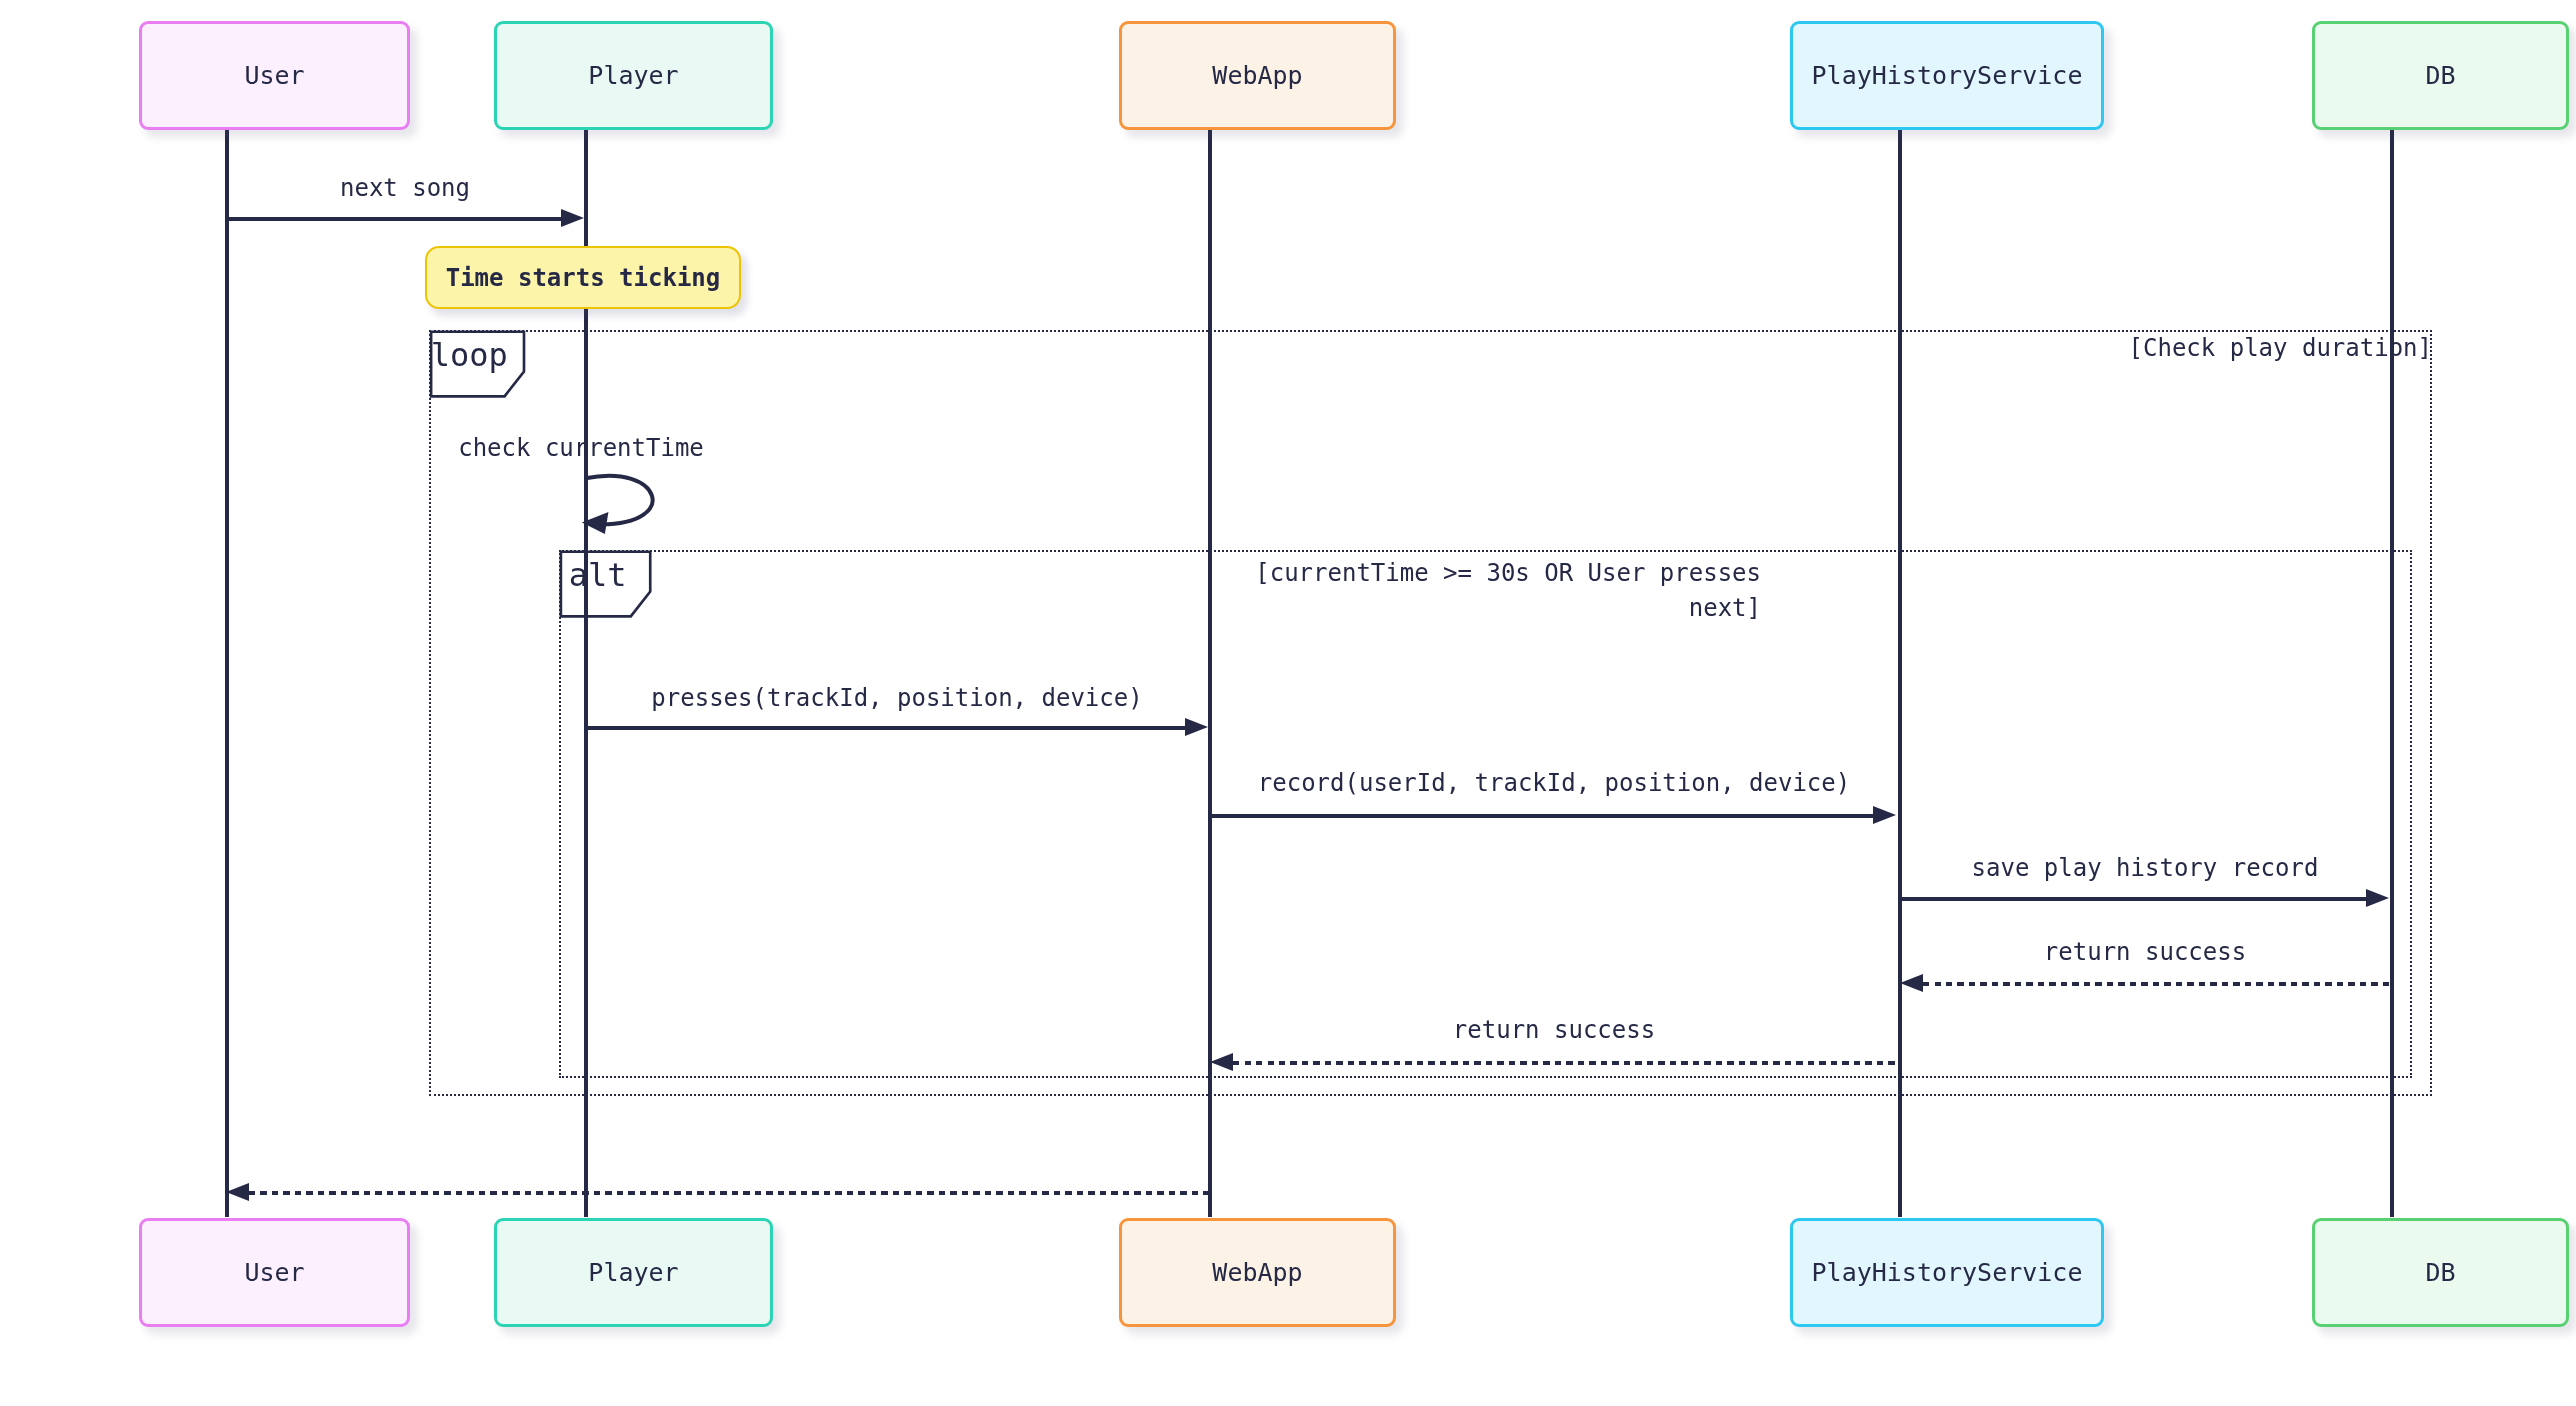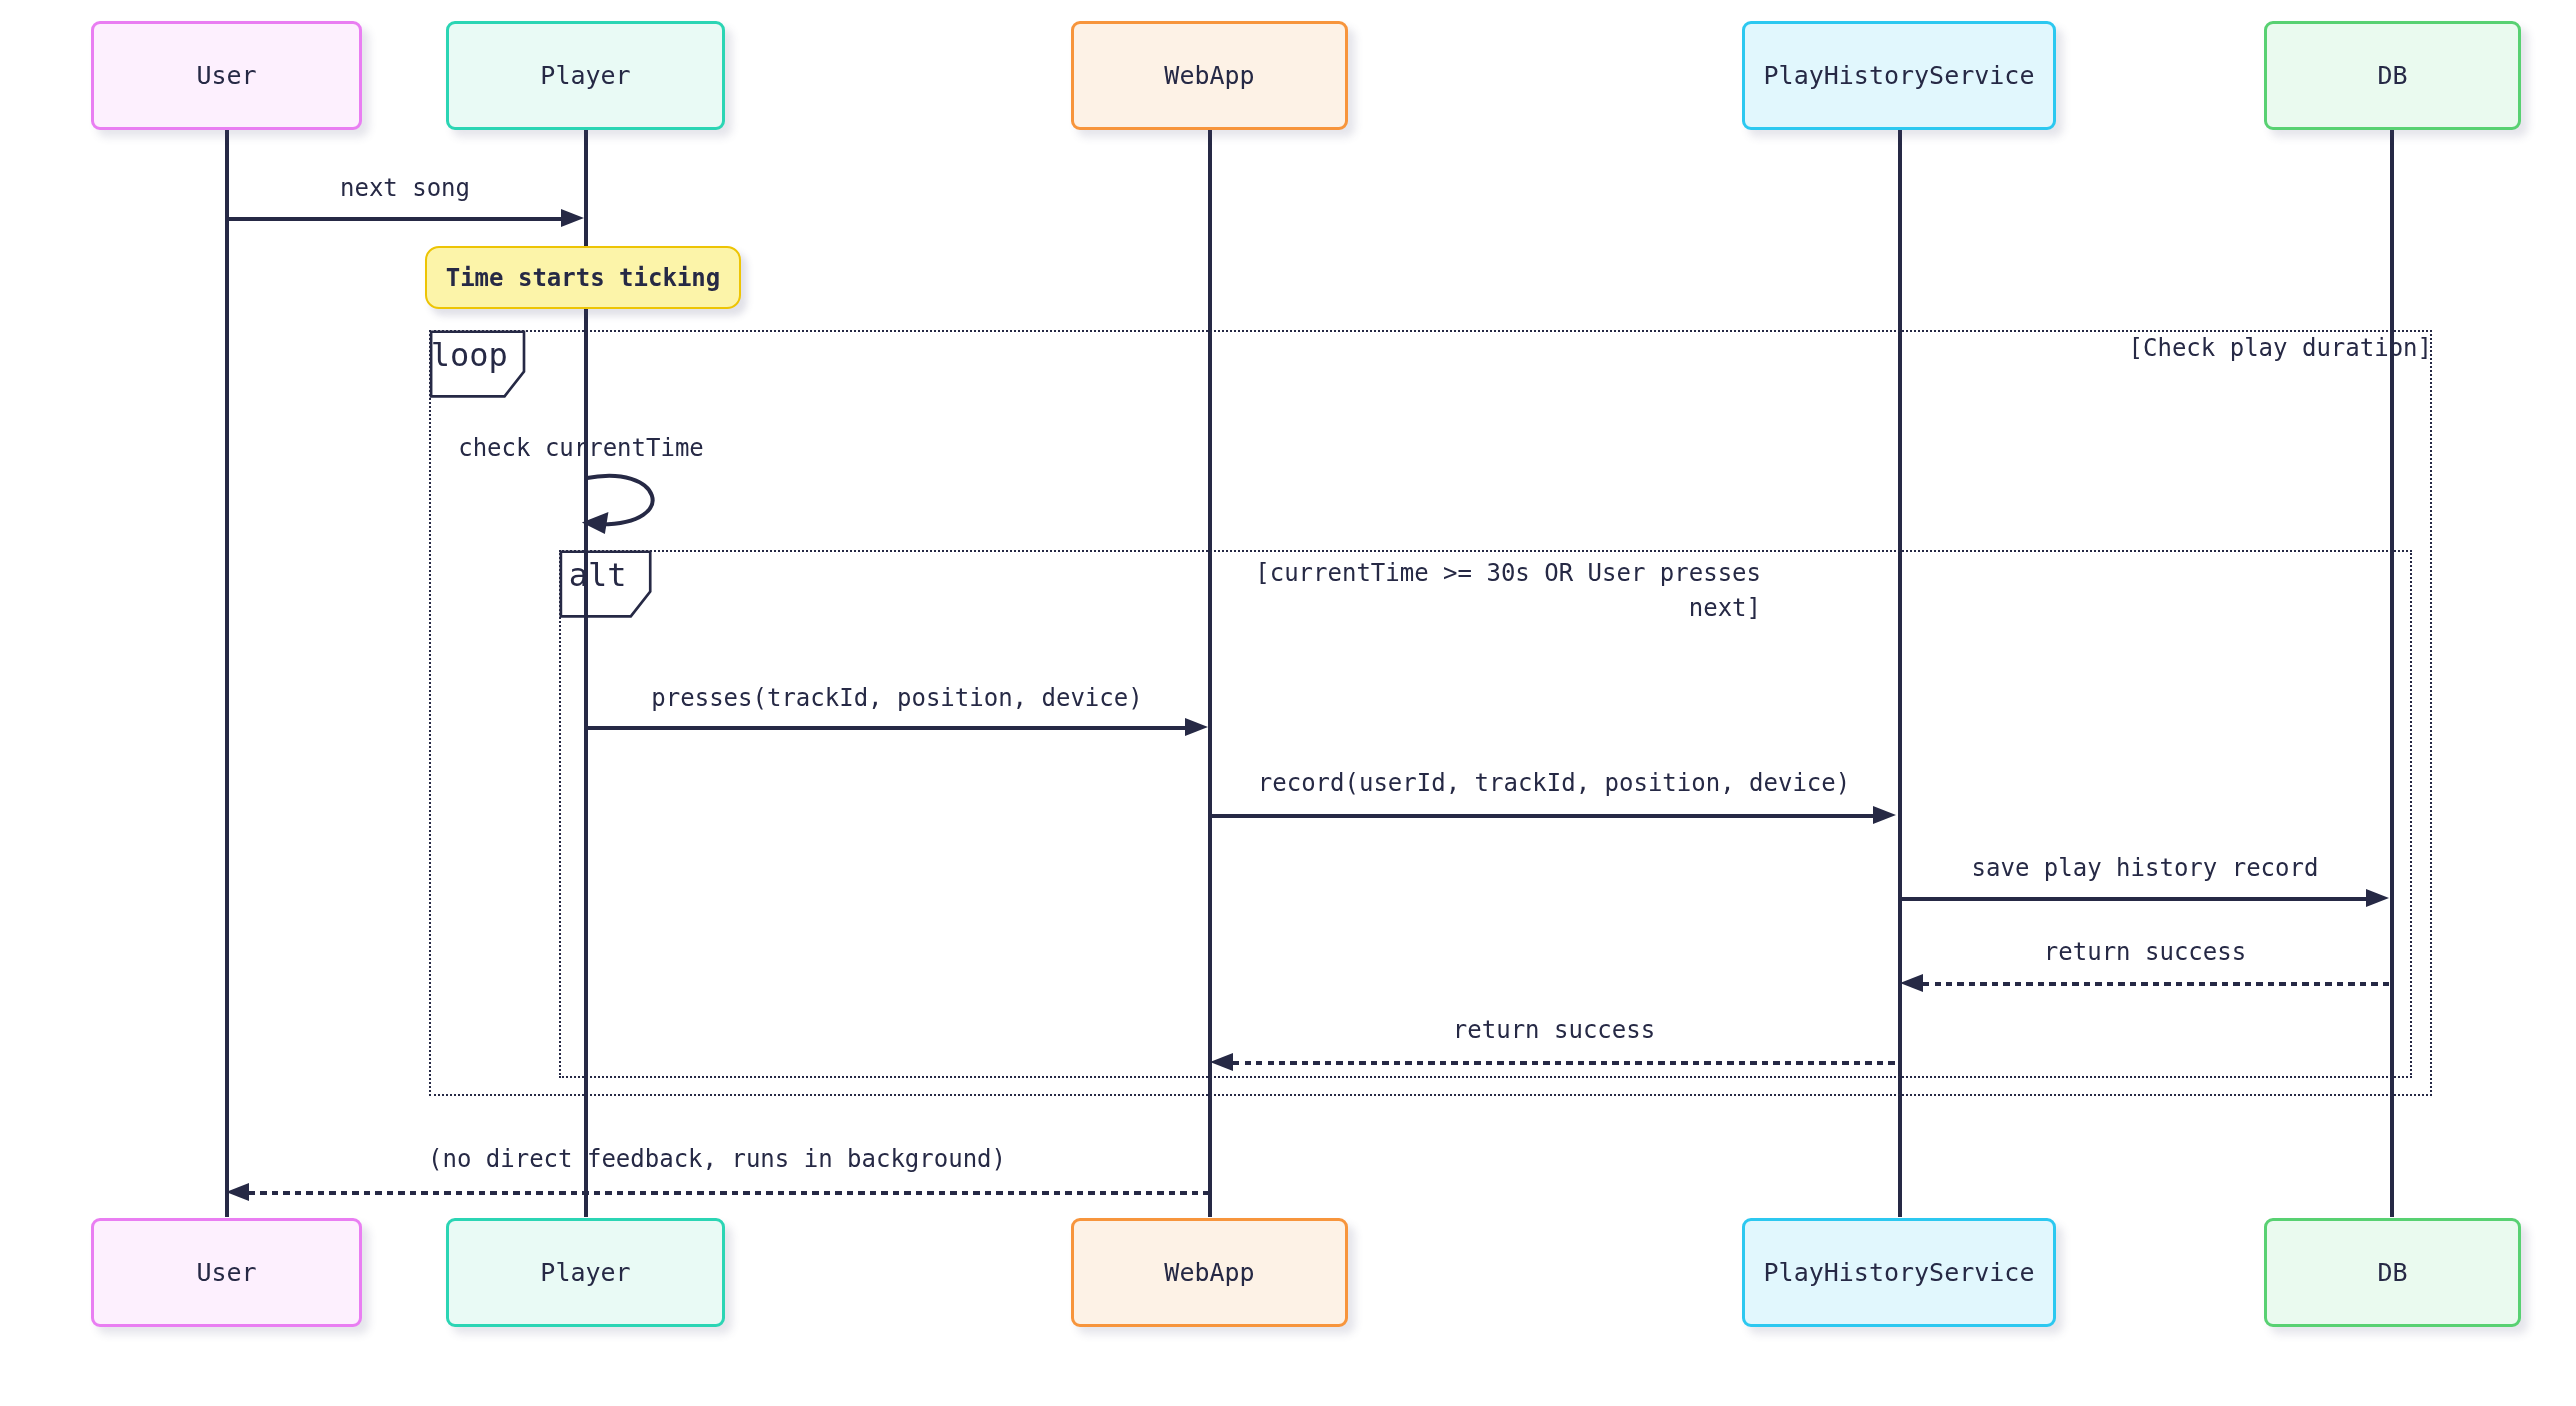--- a/index.html
+++ b/index.html
@@ -8,20 +8,21 @@
     font-family:"DejaVu Sans Mono",monospace;color:#262945;
     --navy:#262945;
   }
   
   .actor{
     position:absolute;height:109px;box-sizing:border-box;
     border:3.6px solid var(--bc);background:var(--fc);border-radius:9px;
     display:flex;align-items:center;justify-content:center;
     font-size:25px;z-index:4;
     box-shadow:6.2px 7px 8px rgba(70,70,110,0.14);
+    margin-left:48px;
   }
   
   .lifeline{position:absolute;width:3.6px;top:130px;height:1087px;background:var(--navy);z-index:3;}
   
   .frame{position:absolute;box-sizing:border-box;border:2.7px dotted var(--navy);z-index:1;background:transparent;}
   .frame-label{position:absolute;z-index:2;}
   .frame-label .lbl-text{
     position:absolute;left:0;top:0;width:82%;height:72%;
     display:flex;align-items:center;justify-content:center;font-size:32px;color:var(--navy);
   }
@@ -103,21 +104,20 @@
   <div class="head r" style="left:2366px;top:889px"></div>
 
   <div class="msg-label" style="left:2145px;top:952px">return success</div>
   <div class="msg-line dotted" style="left:1923px;top:982px;width:468px"></div>
   <div class="head l" style="left:1900px;top:974px"></div>
 
   <div class="msg-label" style="left:1554px;top:1030px">return success</div>
   <div class="msg-line dotted" style="left:1233px;top:1061px;width:665px"></div>
   <div class="head l" style="left:1210px;top:1053px"></div>
 
-  <div class="msg-label" style="left:717px;top:1159px">(no direct feedback, runs in background)</div>
   <div class="msg-line dotted" style="left:249px;top:1191px;width:959px"></div>
   <div class="head l" style="left:226px;top:1183px"></div>
 
   <div class="actor" style="left:91px;top:21px;width:271px;--bc:#e97ef2;--fc:#fdf0fe">
     <span>User</span>
   </div>
   <div class="actor" style="left:446px;top:21px;width:279px;--bc:#2bd5b4;--fc:#e9faf5">
     <span>Player</span>
   </div>
   <div class="actor" style="left:1071px;top:21px;width:277px;--bc:#f7953c;--fc:#fdf2e6">

